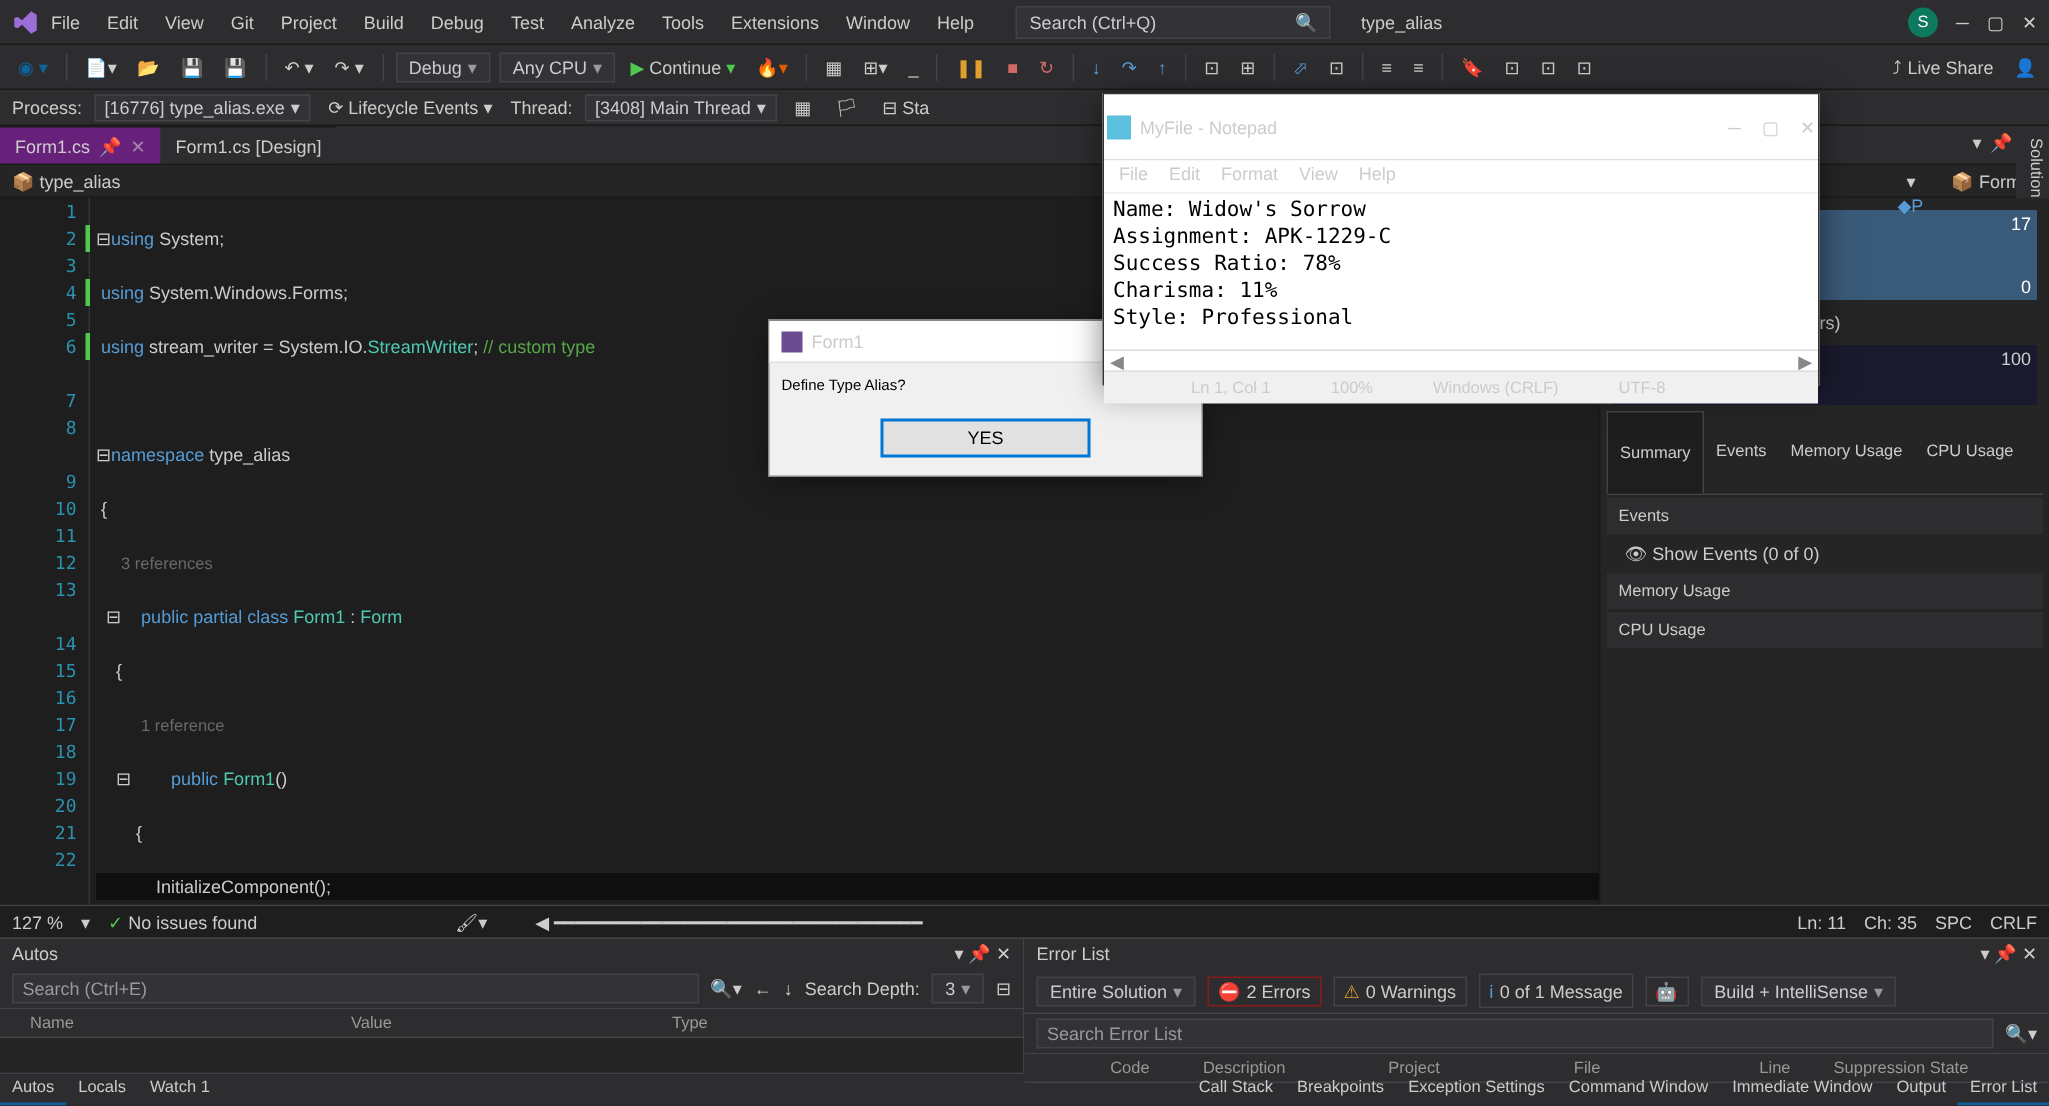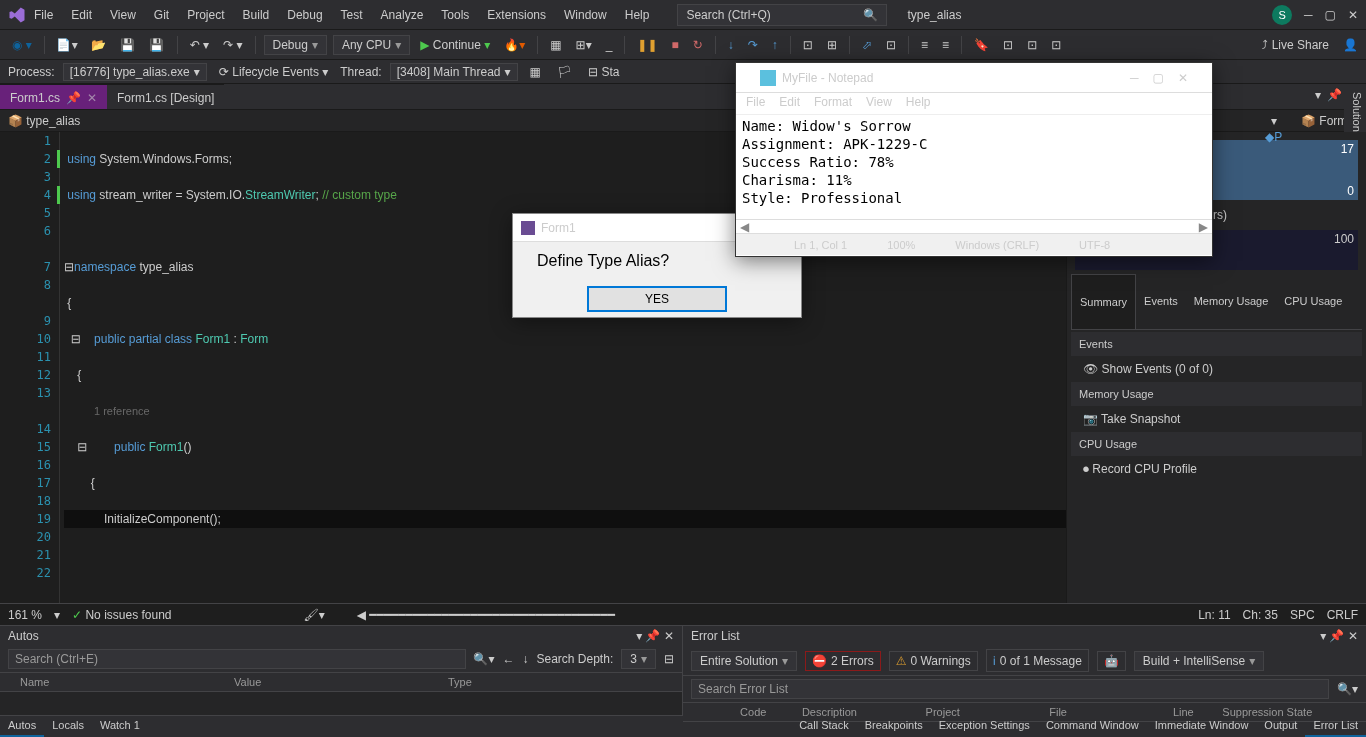--- a/index.html
+++ b/index.html
@@ -54,33 +54,33 @@
 .error-panel{width:50%;background:#252526;display:flex;flex-direction:column}
 .panel-header{padding:3px 8px;background:#2d2d30;display:flex;align-items:center;gap:8px}
 .panel-toolbar{padding:3px 8px;display:flex;align-items:center;gap:8px;background:#2d2d30;border-bottom:1px solid #434346}
 .panel-search{background:#333337;border:1px solid #434346;padding:2px 6px;flex:1;color:#999}
 .panel-cols{display:flex;padding:3px 20px;background:#2d2d30;border-bottom:1px solid #434346}
 .panel-cols span{flex:1;color:#999;font-size:11px}
 .bottom-tabs{height:22px;display:flex;border-top:1px solid #434346}
 .b-tab{padding:3px 8px;font-size:11px;cursor:pointer}
 .b-tab.active{border-bottom:2px solid #0e639c}
 .notepad{position:absolute;left:735px;top:62px;width:478px;height:195px;background:#fff;border:1px solid #333;box-shadow:0 4px 20px rgba(0,0,0,.5);z-index:100}
-.np-title{height:30px;display:flex;align-items:center;padding:0 24px;color:#000;background:#fff;border-bottom:1px solid #ddd}
+.np-title{height:44px;display:flex;align-items:center;padding:0 2px;color:#000;background:#fff;border-bottom:1px solid #ddd}
 .np-title .icon{width:16px;height:16px;margin-right:6px;background:#5bc0de}
 .np-title .ctrls{margin-left:auto;display:flex;gap:14px;color:#000}
 .np-menu{height:22px;display:flex;gap:2px;padding:0 4px;color:#000;background:#fff;border-bottom:1px solid #eee}
 .np-menu span{padding:2px 6px}
 .np-body{padding:2px 6px;font-family:Consolas,monospace;font-size:14px;color:#000;line-height:18px;white-space:pre;height:104px;overflow:hidden}
 .np-status{height:22px;display:flex;align-items:center;padding:0 8px;color:#000;background:#f0f0f0;border-top:1px solid #ddd;gap:40px}
 .np-status span{font-size:11px}
 .form1-dlg{position:absolute;left:512px;top:213px;width:290px;height:105px;background:#f0f0f0;border:1px solid #888;box-shadow:0 4px 20px rgba(0,0,0,.4);z-index:90}
 .f1-title{height:28px;display:flex;align-items:center;padding:0 8px;color:#000;background:#fff;border-bottom:1px solid #ddd}
 .f1-title .icon{width:14px;height:14px;margin-right:6px;background:#6a4c93}
 .f1-title .ctrls{margin-left:auto;display:flex;gap:10px;color:#000}
-.f1-body{padding:10px 24px;color:#000;font-size:16px}
+.f1-body{padding:10px 8px;color:#000;font-size:10px}
 .f1-btn{margin:6px auto;display:block;width:140px;padding:4px;border:2px solid #0078d7;background:#e1e1e1;color:#000;text-align:center;cursor:pointer}
 .err-badge{display:inline-flex;align-items:center;gap:4px;padding:2px 6px;border:1px solid #434346}
 .err-badge.err{border-color:#8b1a1a}
 svg.vs-logo{width:18px;height:18px}
 </style>
 </head>
 <body>
 
 <div class="titlebar">
   <svg class="vs-logo" viewBox="0 0 24 24">
@@ -225,25 +225,27 @@
         <div class="ln">15</div>
         <div class="ln">16</div>
         <div class="ln">17</div>
         <div class="ln">18</div>
         <div class="ln">19</div>
         <div class="ln">20</div>
         <div class="ln">21</div>
         <div class="ln">22</div>
     </div>
     <div class="code">
+<div class="line border-left">⊟<span class="kw">using</span><span> System;</span></div>
 <div class="line border-left"> <span class="kw">using</span><span> System.Windows.Forms;</span></div>
 <div class="line border-left"> <span class="kw">using</span><span> stream_writer = System.IO.</span><span class="cls">StreamWriter</span><span>;</span><span class="com"> // custom type</span></div>
 <div class="line"></div>
 <div class="line">⊟<span class="kw">namespace</span><span> type_alias</span></div>
 <div class="line"> <span>{</span></div>
+<div class="line">     <span class="ref">3 references</span></div>
 <div class="line">  ⊟<span class="kw">    public partial class </span><span class="cls">Form1</span><span> : </span><span class="cls">Form</span></div>
 <div class="line"><span>    {</span></div>
 <div class="line">         <span class="ref">1 reference</span></div>
 <div class="line">    ⊟<span class="kw">        public </span><span class="cls">Form1</span><span>()</span></div>
 <div class="line"><span>        {</span></div>
 <div class="line hl-line"><span>            InitializeComponent();</span></div>
 
 
 
 
@@ -274,28 +276,26 @@
     </div>
     <div class="diag-tabs">
       <span class="diag-tab active">Summary</span>
       <span class="diag-tab">Events</span>
       <span class="diag-tab">Memory Usage</span>
       <span class="diag-tab">CPU Usage</span>
     </div>
     <div class="diag-section">Events</div>
     <div class="diag-item">👁 <span>Show Events (0 of 0)</span></div>
     <div class="diag-section">Memory Usage</div>
-    <div class="diag-item">📷 <span>Take Snapshot</span></div>
     <div class="diag-section">CPU Usage</div>
-    <div class="diag-item">⏺ <span>Record CPU Profile</span></div>
   </div>
 </div>
 
 <div class="status-bar">
-  <span class="item">161 %</span>
+  <span class="item">127 %</span>
   <span>▾</span>
   <span class="item" style="color:#4ec94e">✓ <span>No issues found</span></span>
   <span class="item" style="margin-left:120px">🖌▾</span>
   <span style="margin-left:20px">◀ ━━━━━━━━━━━━━━━━━━━━━━━━━━━━━━━━━━</span>
   <span class="item" style="margin-left:auto">Ln: 11</span>
   <span class="item">Ch: 35</span>
   <span class="item">SPC</span>
   <span class="item">CRLF</span>
 </div>
 

